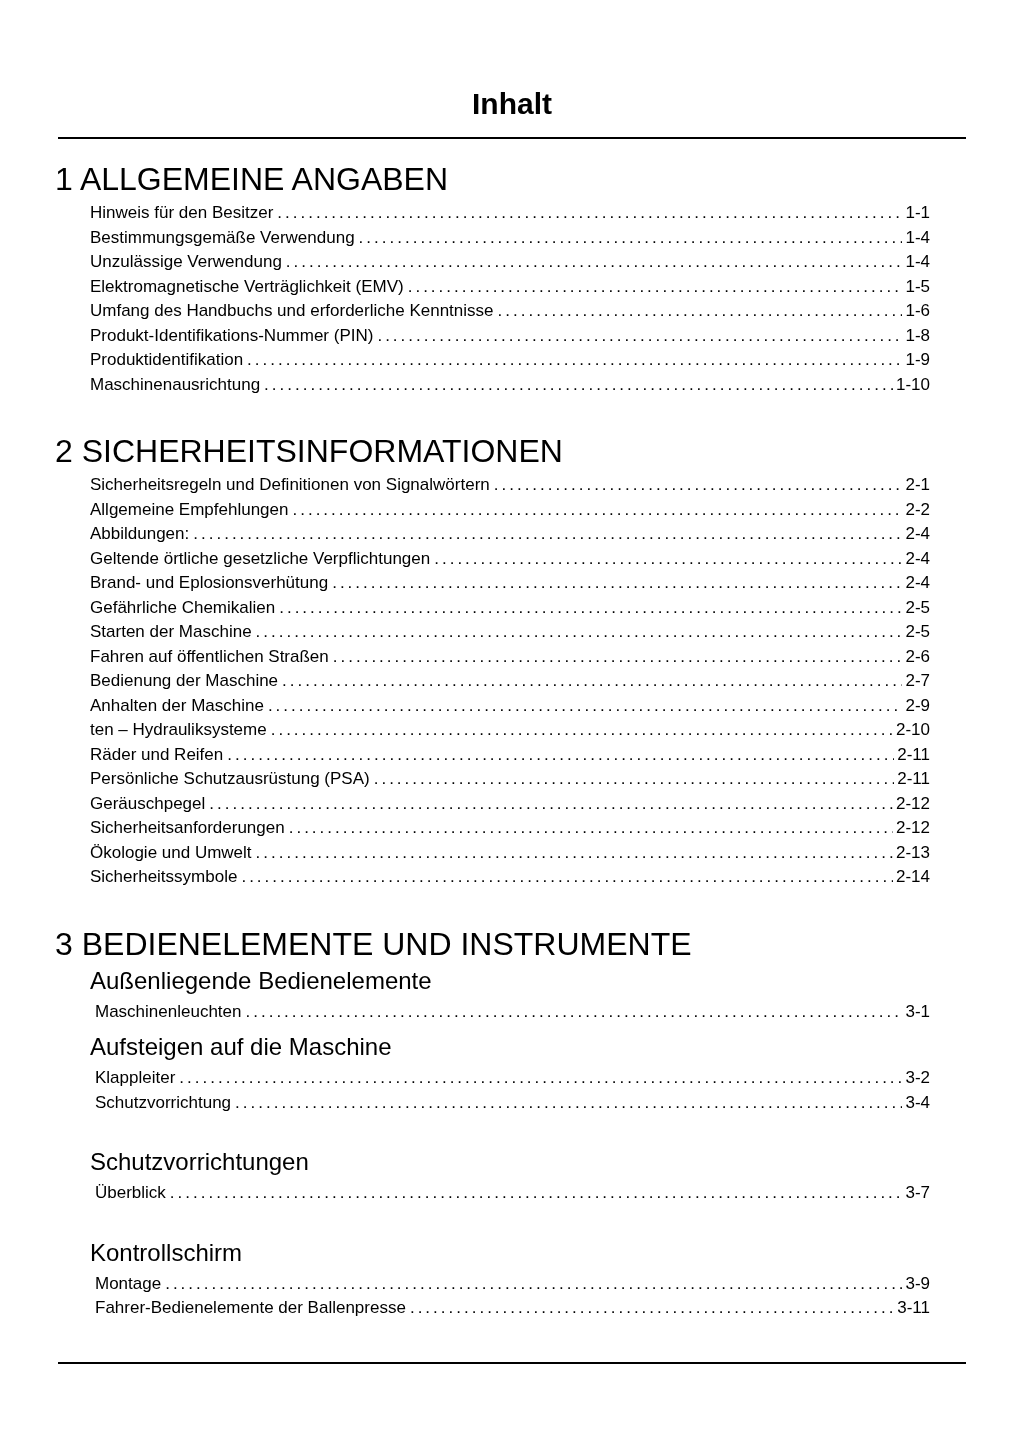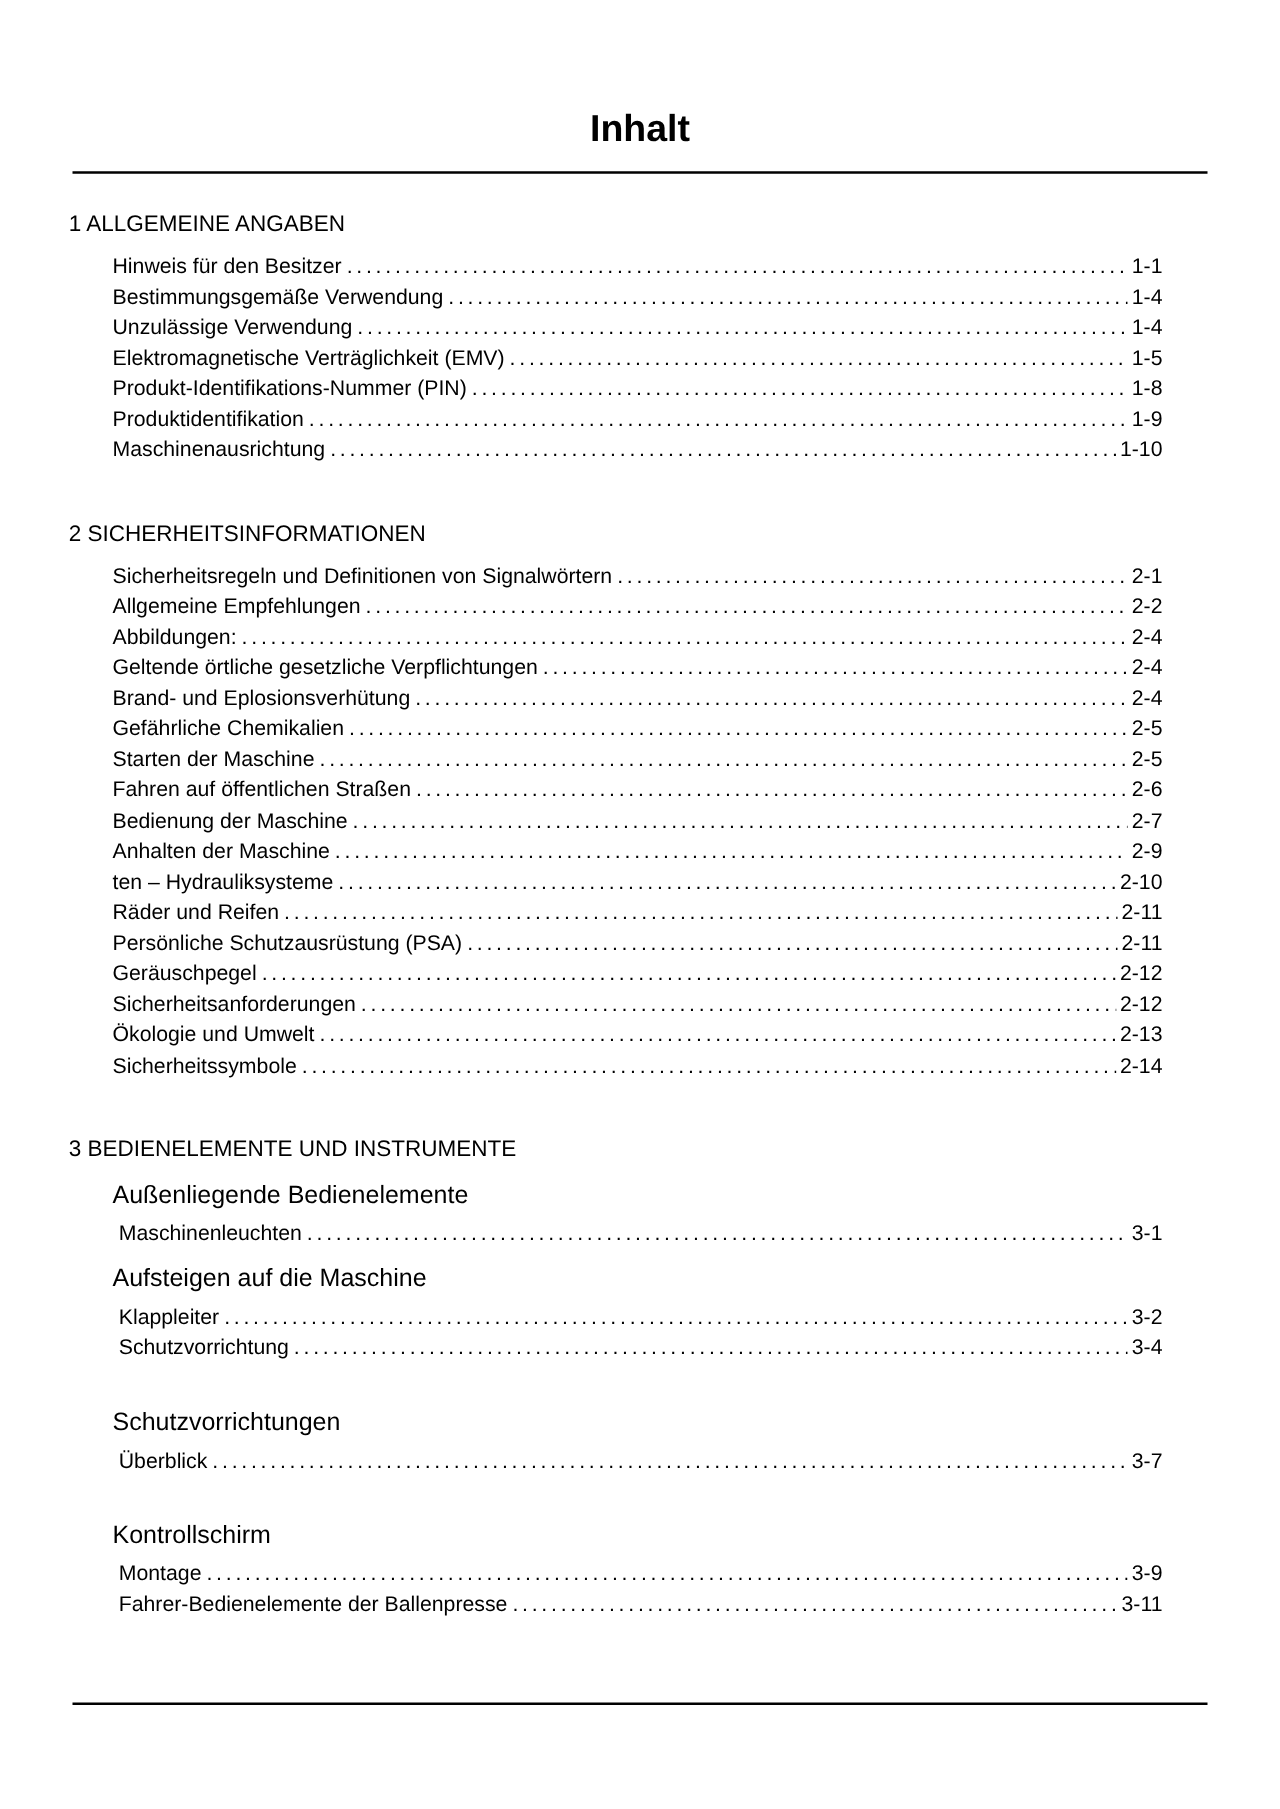--- a/index.html
+++ b/index.html
@@ -9,33 +9,33 @@
     background:#ffffff; color:#000000;
     font-family:"Liberation Sans", sans-serif;
   }
   .title {
     text-align:center; font-size:30px; font-weight:bold;
     padding-top:86px; line-height:35px;
   }
   .rule-top { border:none; border-top:2px solid #000; margin:16px 58px 0 58px; height:0; }
   .rule-bottom { position:absolute; left:58px; right:58px; top:1362px; border-top:2px solid #000; height:0; }
   .toc { padding:0 94px 0 55px; font-size:17px; }
-  .sec-heading { font-size:18px; font-weight:400; line-height:28px; margin:40px 0 8px 0; }
+  .sec-heading { font-size:32px; font-weight:400; line-height:28px; margin:40px 0 8px 0; }
   .sec:first-child .sec-heading { margin-top:26px; }
   .row { display:flex; align-items:baseline; line-height:24.5px; margin-left:35px; }
   .lbl { white-space:nowrap; }
   .dots { flex:1; overflow:hidden; white-space:nowrap; margin:0 3px 0 4px; }
   .dots::after {
     content:"........................................................................................................................................................................................................";
     letter-spacing:3px;
   }
   .pg { white-space:nowrap; }
   .noleader .dots::after { content:""; }
   .wrapline .lbl { white-space:normal; width:100%; text-align:justify; text-align-last:justify; }
-  .sub-heading { font-size:20px; font-weight:400; line-height:26px; margin:10px 0 6px 35px; }
+  .sub-heading { font-size:24px; font-weight:400; line-height:26px; margin:10px 0 6px 35px; }
   .sub-gap { margin-top:34px; }
   .sub .row { margin-left:40px; }
 </style>
 </head>
 <body>
 
 <div class="page">
   <div class="title">Inhalt</div>
   <hr class="rule-top">
 
@@ -57,20 +57,25 @@
           <span class="lbl">Unzulässige Verwendung</span>
           <span class="dots"></span>
           <span class="pg">1-4</span>
         </div>
       <div class="row">
           <span class="lbl">Elektromagnetische Verträglichkeit (EMV)</span>
           <span class="dots"></span>
           <span class="pg">1-5</span>
         </div>
       <div class="row">
+          <span class="lbl">Umfang des Handbuchs und erforderliche Kenntnisse</span>
+          <span class="dots"></span>
+          <span class="pg">1-6</span>
+        </div>
+      <div class="row">
           <span class="lbl">Produkt-Identifikations-Nummer (PIN)</span>
           <span class="dots"></span>
           <span class="pg">1-8</span>
         </div>
       <div class="row">
           <span class="lbl">Produktidentifikation</span>
           <span class="dots"></span>
           <span class="pg">1-9</span>
         </div>
       <div class="row">

